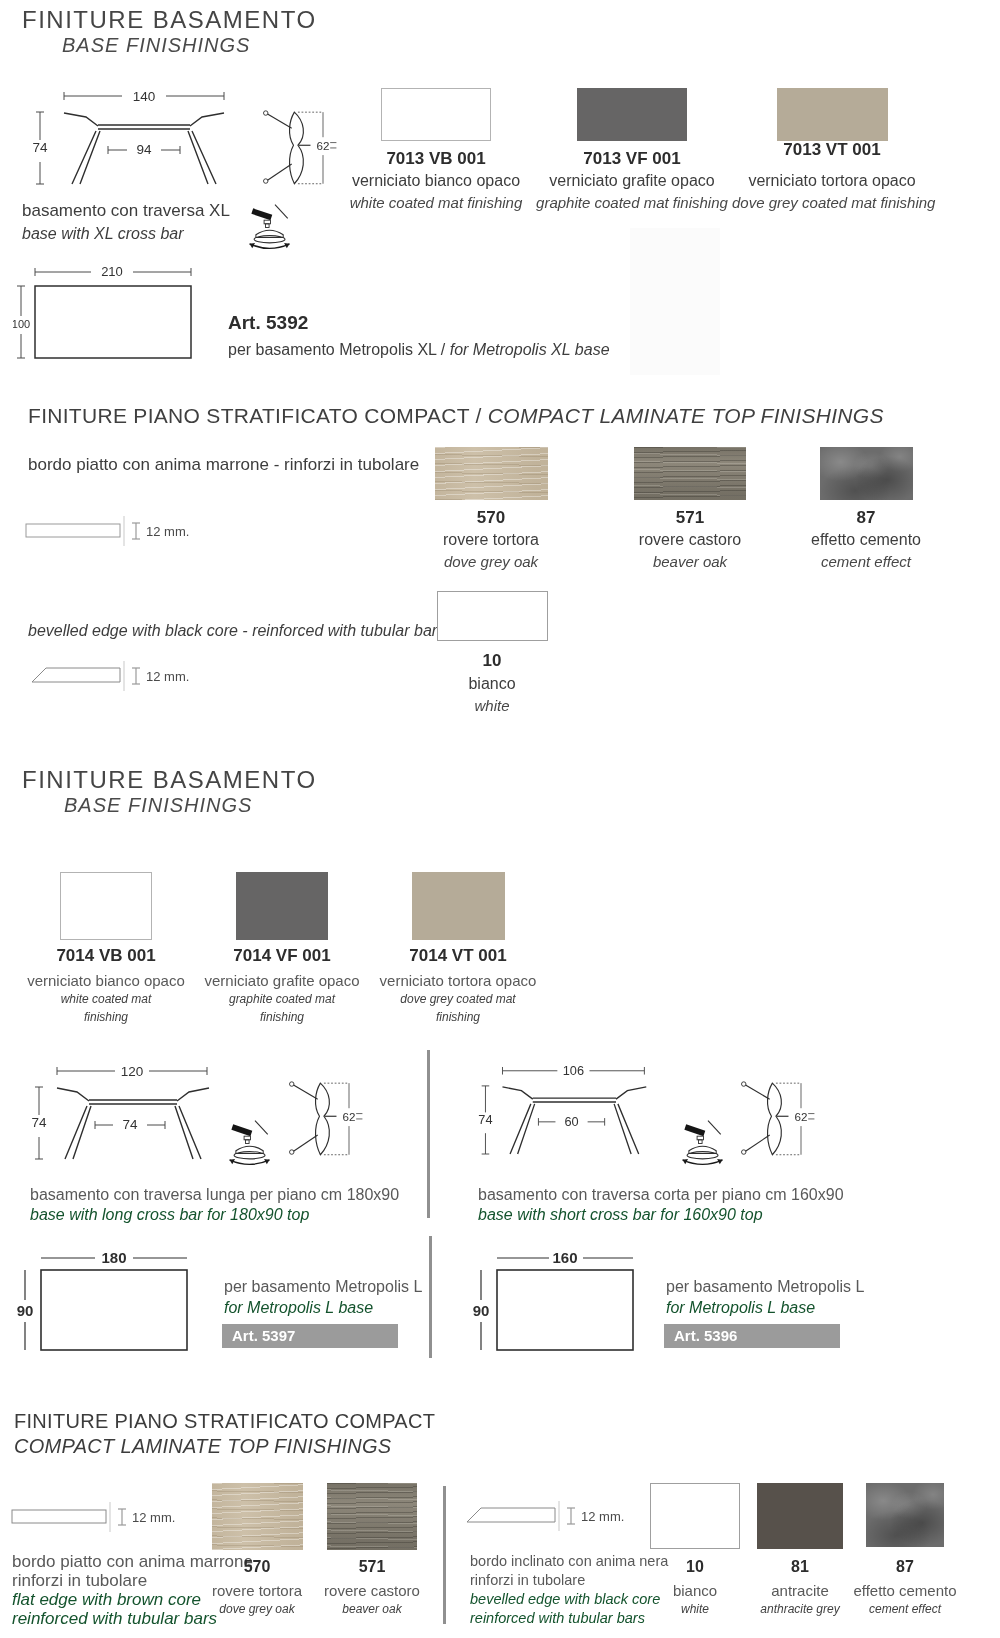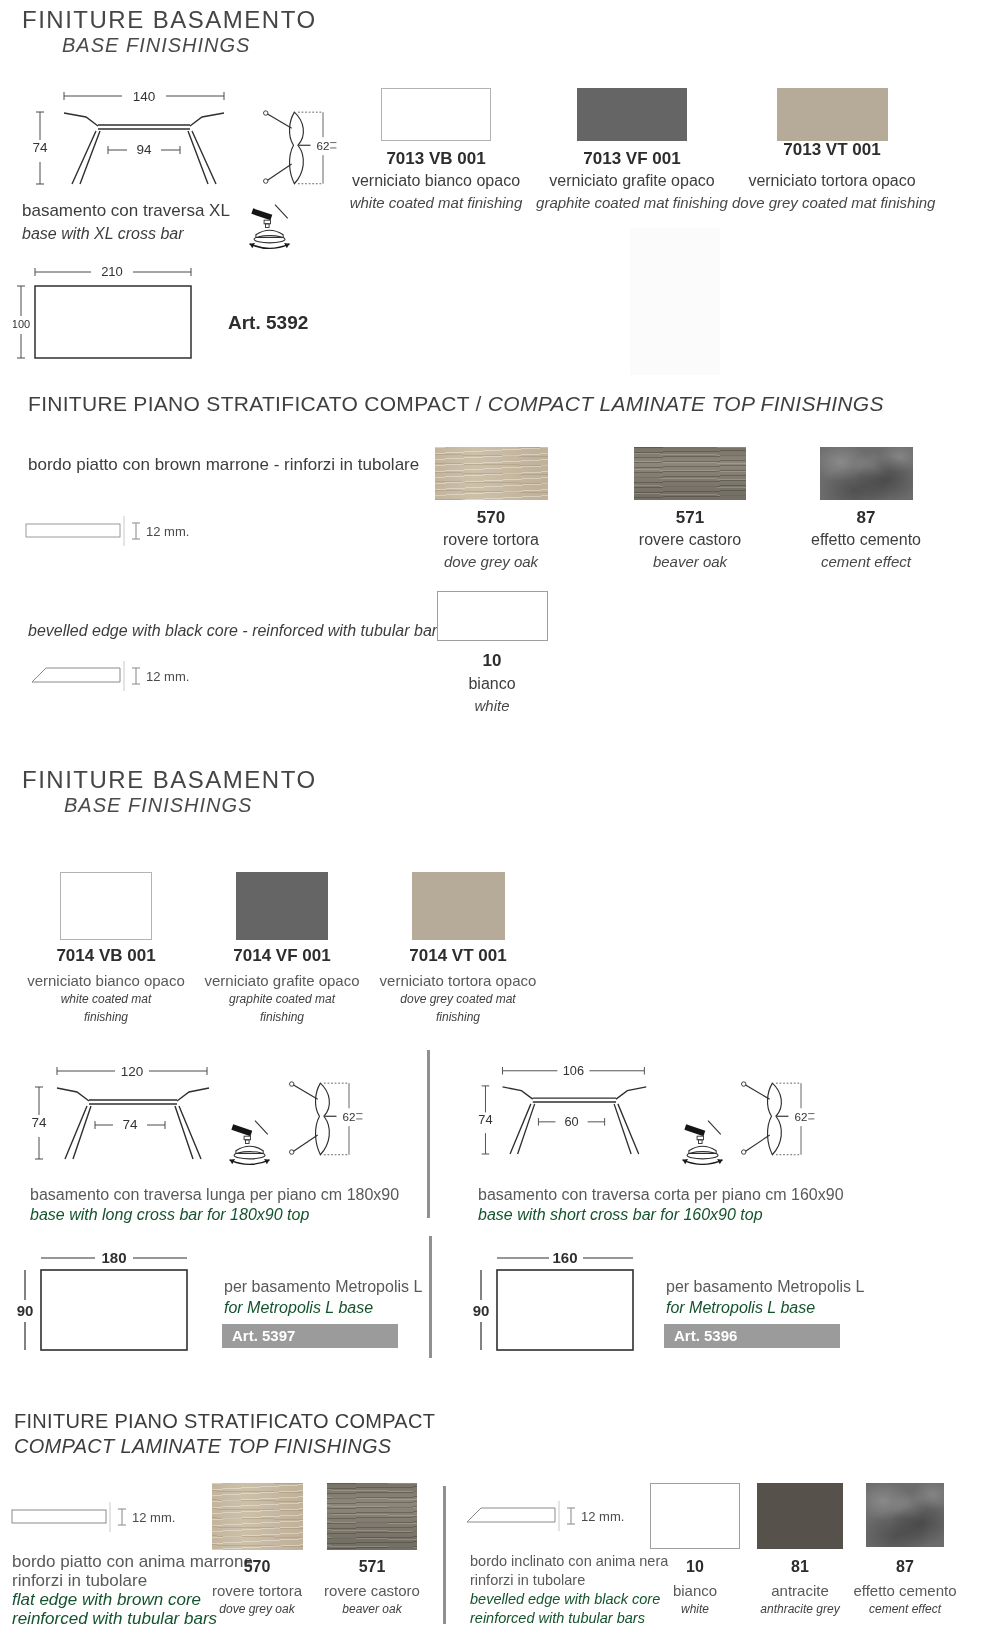--- a/index.html
+++ b/index.html
@@ -143,26 +143,29 @@
         <line x1="8" y1="72" x2="8" y2="96"></line>
       <line x1="4" y1="24" x2="12" y2="24"></line>
         <line x1="4" y1="96" x2="12" y2="96"></line>
     </g>
     <rect x="22" y="24" width="156" height="72" fill="none" stroke="#2f2f2f" stroke-width="1.5"></rect>
     <text x="99" y="14" font-size="13" text-anchor="middle" fill="#333">210</text>
     <text x="8" y="66" font-size="11" text-anchor="middle" fill="#333">100</text>
   </svg>
 
   <div class="abs artbold nw" style="left:228px;top:312px">Art. 5392</div>
-
-  <div class="abs h2 nw" style="left:28px;top:392px">
+  <div class="abs desc16 nw" style="left:228px;top:341px">
+    <span>per basamento Metropolis XL</span><span> / </span><span class="capi">for Metropolis XL base</span>
+  </div>
+
+  <div class="abs h2 nw" style="left:28px;top:404px">
     <span>FINITURE PIANO STRATIFICATO COMPACT</span><span> / </span><span style="font-style:italic">COMPACT LAMINATE TOP FINISHINGS</span>
   </div>
 
-  <div class="abs cap nw" style="left:28px;top:455px">bordo piatto con brown marrone - rinforzi in tubolare</div>
+  <div class="abs cap nw" style="left:28px;top:455px">bordo piatto con anima marrone - rinforzi in tubolare</div>
 
   <svg class="abs" style="left:24px;top:514px" width="170" height="34" viewBox="0 0 170 34">
     <rect x="2" y="10" width="94" height="13" fill="#fff" stroke="#9a9a9a"></rect>
     <line x1="100" y1="2" x2="100" y2="32" stroke="#c9c9c9"></line>
     <g stroke="#9a9a9a" stroke-width="1.2">
       <line x1="112" y1="9" x2="112" y2="25"></line>
         <line x1="108" y1="9" x2="116" y2="9"></line>
         <line x1="108" y1="25" x2="116" y2="25"></line>
     </g>
     <text x="122" y="22" font-size="13" fill="#4a4a4a">12 mm.</text>

